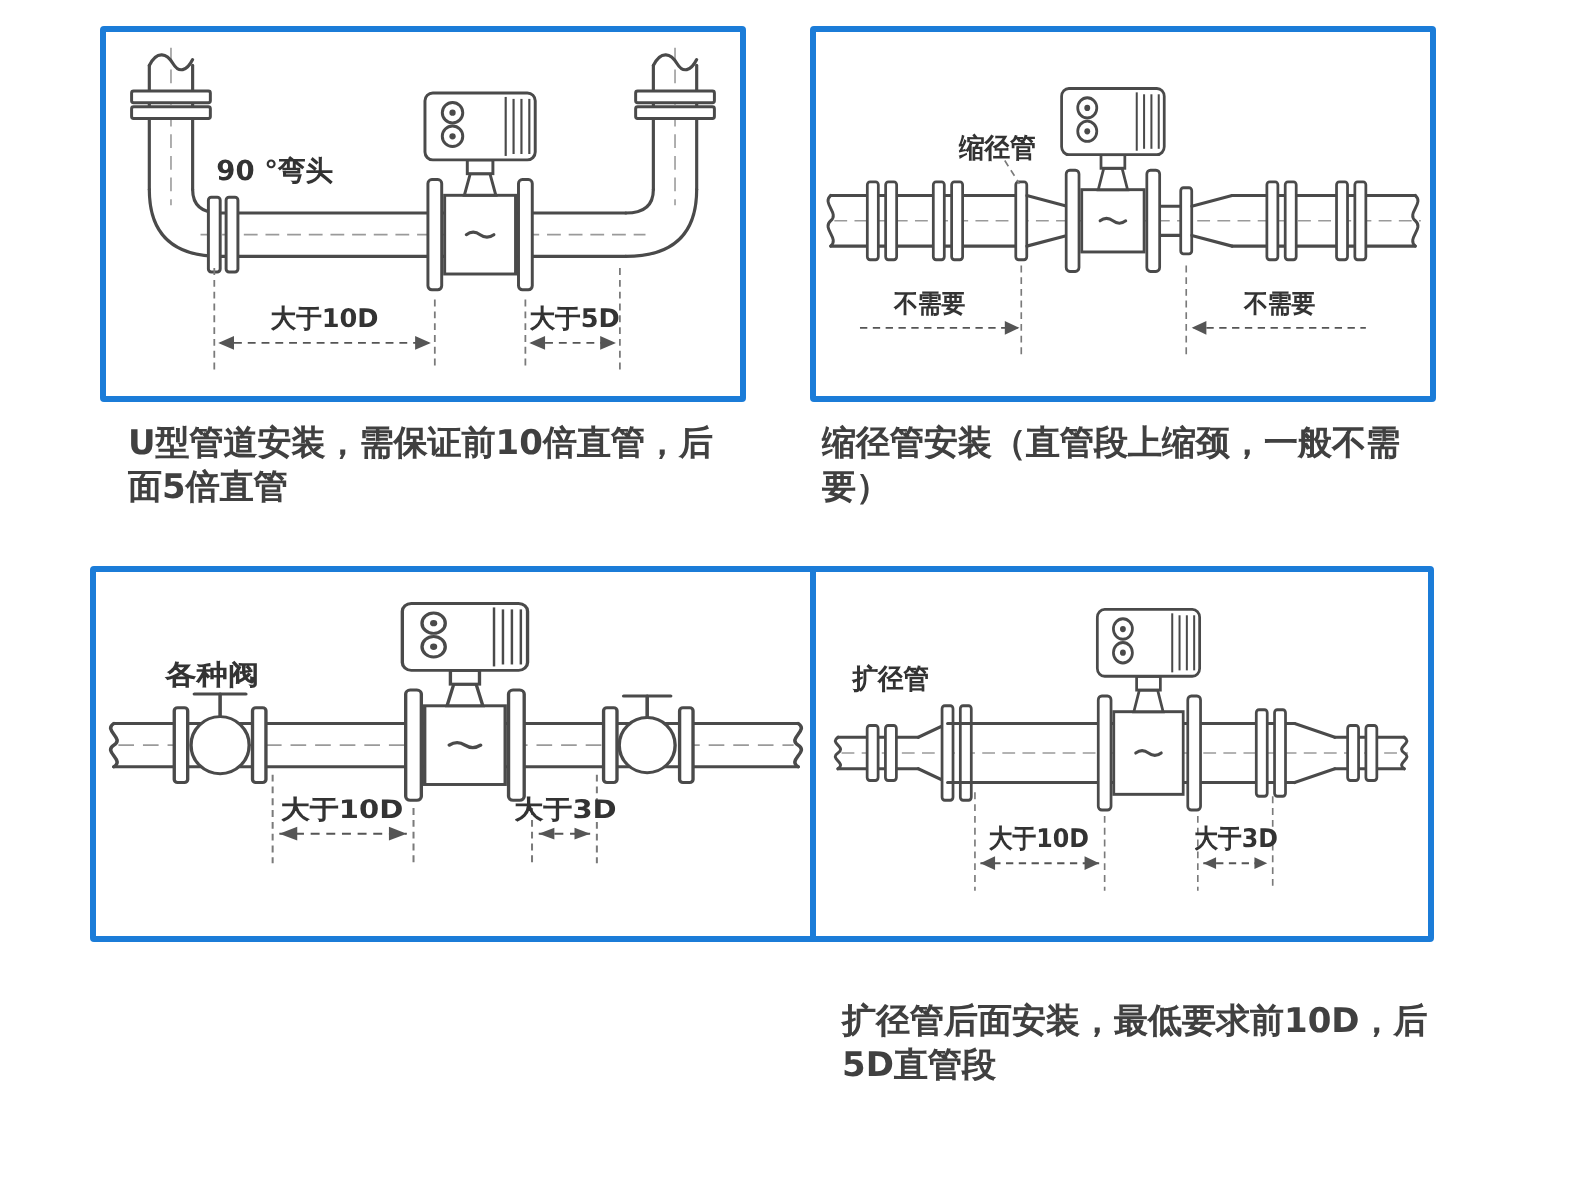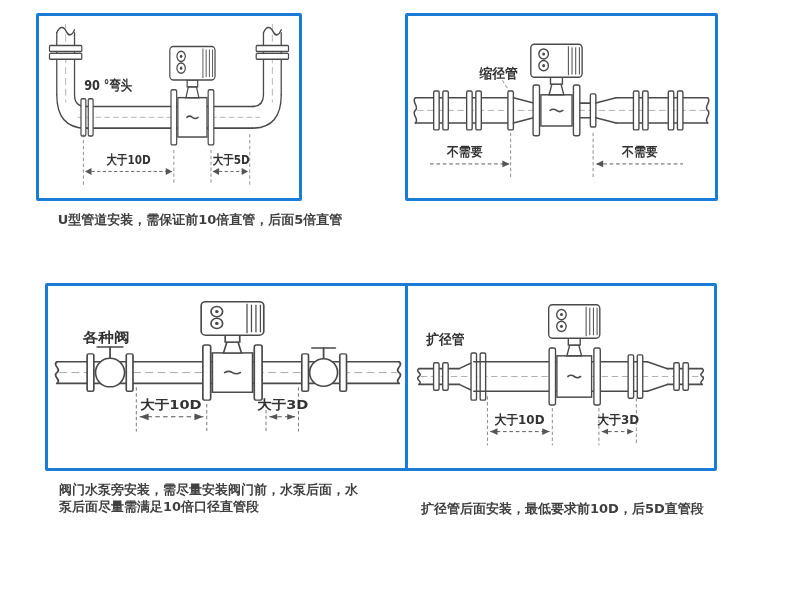--- a/index.html
+++ b/index.html
@@ -1,32 +1,32 @@
 <!DOCTYPE html>
 <html><head>
 <meta charset="utf-8">
 <style>
   html,body{margin:0;padding:0;}
   body{
     width:790px;height:591px;position:relative;background:#ffffff;overflow:hidden;
     font-family:"DejaVu Sans","Liberation Sans",sans-serif;
   }
   .cell{position:absolute;}
-  .cell-1{left:36px;top:13px;width:266px;text-align:center;}
+  .cell-1{left:50px;top:13px;width:323px;}
   .cell-2{left:405px;top:13px;width:313px;}
-  .cell-3{left:45px;top:283px;width:366px;}
+  .cell-3{left:45px;top:283px;width:366px;text-decoration:underline;}
   .cell-4{left:405px;top:283px;width:312px;}
   .frame{
     box-sizing:border-box;width:100%;height:188px;background:#fff;
     border:3px solid #1b7cd8;border-radius:2px;
   }
   .frame svg{display:block;width:100%;height:100%;}
   .caption{
     margin:10px 0 0;padding:0;
-    font-size:13px;font-weight:700;color:#404040;line-height:1.32;
+    font-size:17px;font-weight:700;color:#404040;line-height:1.32;
   }
   .cell-1 .caption{padding-left:14px;width:300px;}
   .cell-2 .caption{padding-left:6px;width:312px;}
   .cell-3 .caption{padding-left:14px;width:306px;}
   .cell-4 .caption{padding-left:16px;width:310px;margin-top:29px;}
   
   .pipe{stroke:#4a4a4a;stroke-width:1.6;fill:none;stroke-linecap:round;}
   .comp{stroke:#4a4a4a;stroke-width:1.5;fill:#ffffff;}
   .cl{stroke:#9a9a9a;stroke-width:0.8;stroke-dasharray:7 4;fill:none;}
   .ext{stroke:#7a7a7a;stroke-width:0.9;stroke-dasharray:3.5 2.5;fill:none;}
@@ -169,20 +169,21 @@
           <text class="dlbl" x="62" y="144">不需要</text>
         </g>
         <g>
           <line class="ext" x1="202" y1="120" x2="202" y2="168"></line>
           <line class="dim" x1="206" y1="152" x2="300" y2="152"></line>
           <polygon class="ah" points="205,152 213,148.5 213,155.5"></polygon>
           <text class="dlbl" x="253" y="144">不需要</text>
         </g>
       </svg>
     </div>
+    <p class="caption">缩径管安装（直管段上缩颈，一般不需要）</p>
   </section>
 
   <section class="cell cell-3">
     <div class="frame">
       <svg viewBox="0 0 322 185" preserveAspectRatio="none">
         <g>
           <line class="cl" x1="10" y1="88" x2="312" y2="88"></line>
           <line class="pipe" x1="8" y1="77" x2="314" y2="77"></line>
           <line class="pipe" x1="8" y1="99" x2="314" y2="99"></line>
           <path class="pipe" d="M8,77 c-5,3.5 5,7.5 0,11 c-5,3.5 5,7.5 0,11"></path>
@@ -233,21 +234,20 @@
         <g>
           <line class="ext" x1="195" y1="120" x2="195" y2="148"></line>
           <line class="ext" x1="224" y1="103" x2="224" y2="148"></line>
           <line class="dim" x1="198" y1="133" x2="221" y2="133"></line>
           <polygon class="ah" points="198,133 205,130 205,136"></polygon>
           <polygon class="ah" points="221,133 214,130 214,136"></polygon>
           <text class="dlbl" x="210" y="125">大于3D</text>
         </g>
       </svg>
     </div>
-    <p class="caption">阀门水泵旁安装，需尽量安装阀门前，水泵后面，水泵后面尽量需满足10倍口径直管段</p>
   </section>
 
   <section class="cell cell-4">
     <div class="frame">
       <svg viewBox="0 0 335 185" preserveAspectRatio="none">
         <g>
           <line class="cl" x1="14" y1="92" x2="324" y2="92"></line>
           <line class="pipe" x1="12" y1="84" x2="56" y2="84"></line>
           <line class="pipe" x1="12" y1="100" x2="56" y2="100"></line>
           <path class="pipe" d="M12,84 c-5,3 5,5 0,8 c-5,3 5,5 0,8"></path>

